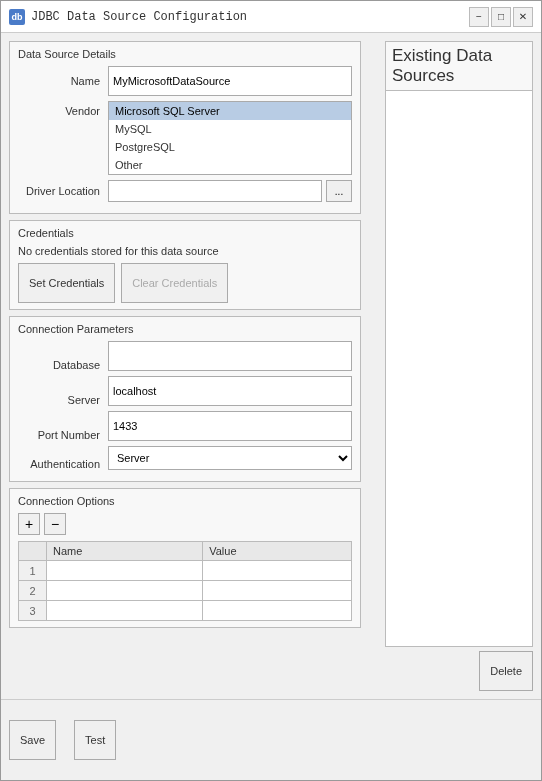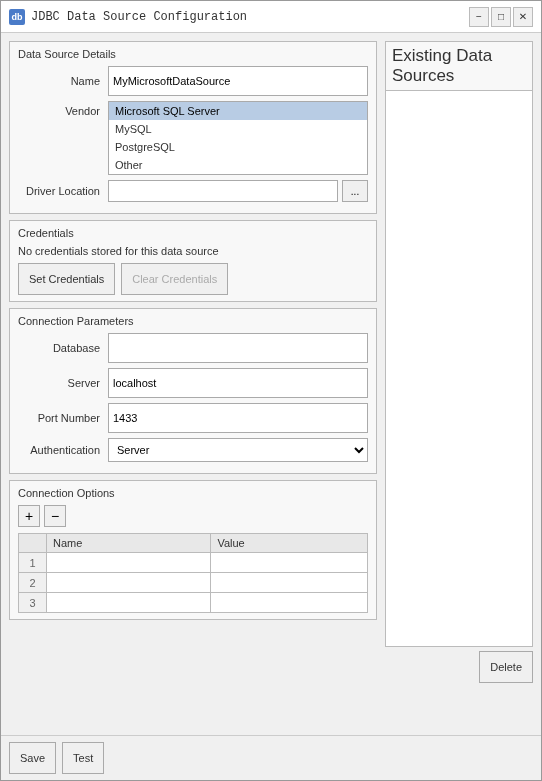--- a/index.html
+++ b/index.html
@@ -72,21 +72,21 @@
       align-items: center;
       justify-content: center;
       font-size: 10px;
       color: #333;
     }
 
     .main-content {
       display: flex;
       flex: 1;
       padding: 8px;
-      gap: 8px;
+      gap: 24px;
       overflow: hidden;
     }
 
     .left-panel {
       flex: 1;
       display: flex;
       flex-direction: column;
       gap: 6px;
       overflow-y: auto;
     }
@@ -185,32 +185,33 @@
       color: #333;
       margin-bottom: 6px;
     }
 
     .btn-group {
       display: flex;
       gap: 6px;
     }
 
     .btn {
-      height: 32px;
+      height: 40px;
       padding: 0 10px;
       border: 1px solid #aaa;
       background: #f0f0f0;
       cursor: pointer;
       font-size: 11px;
       color: #333;
     }
     .btn:disabled { color: #aaa; cursor: default; }
 
     .connection-params .form-row {
       margin-bottom: 5px;
+      align-items: flex-end;
     }
 
     .select-dropdown {
       flex: 1;
       height: 24px;
       border: 1px solid #aaa;
       background: white;
       font-size: 11px;
       padding: 2px 4px;
       appearance: auto;
@@ -264,27 +265,26 @@
       color: #666;
     }
 
     .delete-btn-container {
       display: flex;
       justify-content: flex-end;
       margin-top: 4px;
     }
 
     .bottom-bar {
-      padding: 6px 8px;
-      display: flex;
-      gap: 6px;
+      padding: 20px 8px;
+      display: flex;
+      gap: 18px;
       border-top: 1px solid #ccc;
       background: #f0f0f0;
       flex-shrink: 0;
-      margin-top: 44px;
     }
 
     .right-section {
       display: flex;
       flex-direction: column;
       width: 148px;
       flex-shrink: 0;
     }
 
     .existing-label-box {

